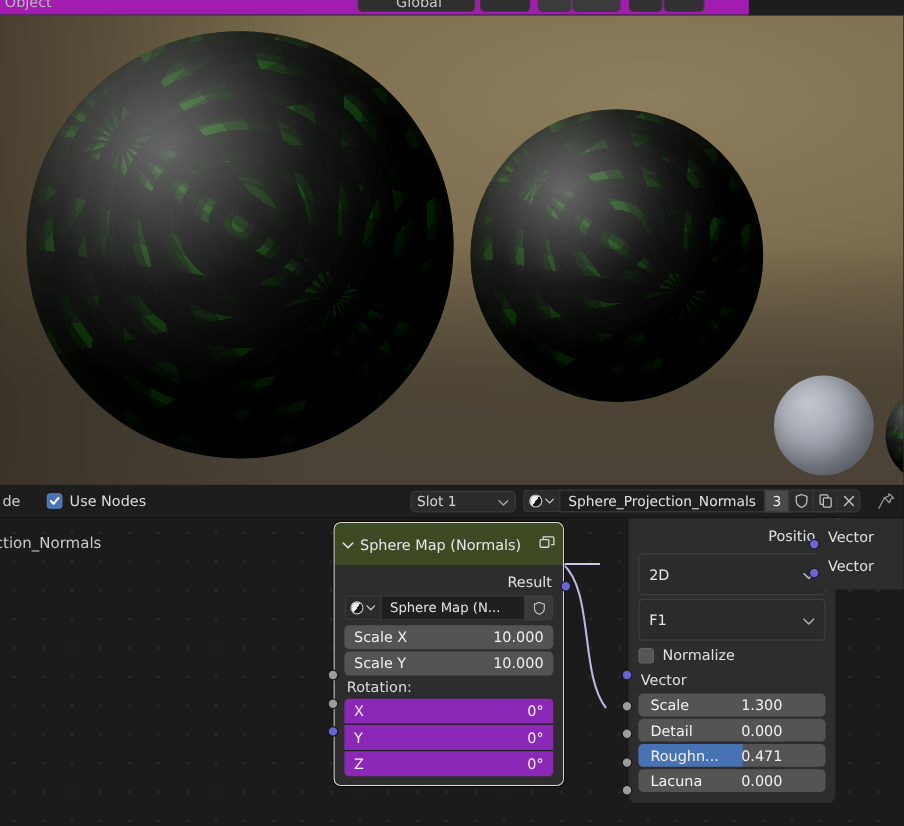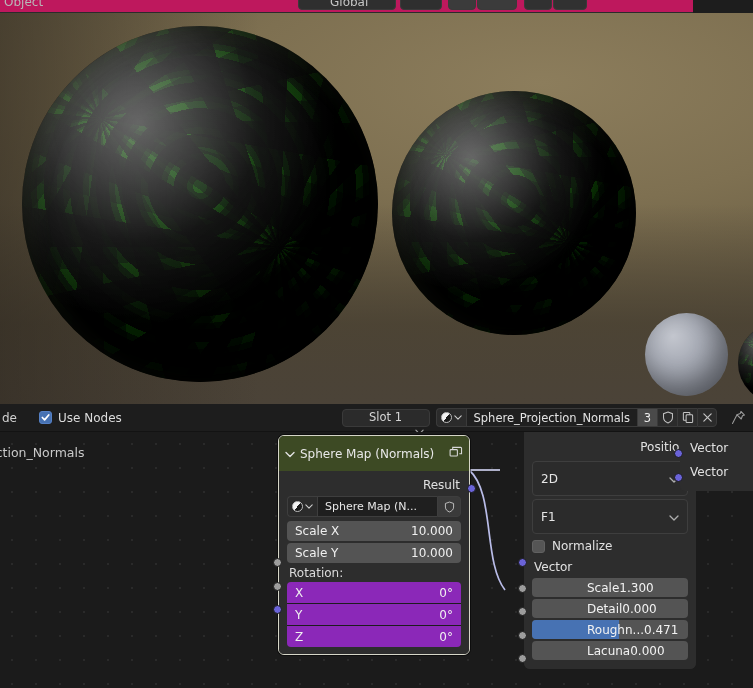--- a/index.html
+++ b/index.html
@@ -7,22 +7,22 @@
     width: 753px; height: 688px;
     overflow: hidden;
     background: #1d1d1d;
     font-family: "DejaVu Sans", "Liberation Sans", sans-serif;
     -webkit-font-smoothing: antialiased;
   }
   #app { position: relative; width: 753px; height: 688px; overflow: hidden; }
 
   
   .topbar {
-    position: absolute; left: 0; top: 0; width: 693px; height: 13px;
-    background: #be185d; border-bottom: 1px solid #2b2b2b;
+    position: absolute; left: 0; top: 0; width: 624px; height: 13px;
+    background: #a21caf; border-bottom: 1px solid #2b2b2b;
     overflow: hidden;
   }
   .tb-text {
     position: absolute; font-size: 12px; color: #b9b9b9;
     line-height: 13px; top: -4px; white-space: nowrap;
   }
   .tb-chip {
     position: absolute; top: -10px; height: 20px;
     background: #2f2f2f; border-radius: 4px; border: 1px solid #3a3a3a;
   }
@@ -84,21 +84,21 @@
     width: 13px; height: 13px; border-radius: 3px; background: #4772b3;
     display: flex; align-items: center; justify-content: center;
     border: 1px solid #5580c4;
   }
   .chk svg { display: block; }
   .chk-label { font-size: 12px; color: #dcdcdc; }
   .hdr-spacer { flex: 1 1 auto; }
   .dd {
     height: 18px; background: #2b2b2b; border: 1px solid #3a3a3a; border-radius: 4px;
     display: flex; align-items: center; padding: 0 5px;
-    font-size: 11.5px; color: #d6d6d6; position: relative; flex-direction: column;
+    font-size: 11.5px; color: #d6d6d6; position: relative;
   }
   .dd .chev { margin-left: auto; padding-left: 10px; opacity: .75; }
   .slot-dd { width: 88px; }
   .idblock { display: flex; align-items: center; height: 19px; }
   .id-icon {
     width: 30px; height: 19px; background: #2b2b2b;
     border: 1px solid #3a3a3a; border-right: none;
     border-radius: 4px 0 0 4px;
     display: flex; align-items: center; justify-content: center; gap: 2px;
   }
@@ -212,21 +212,21 @@
   }
   .slider {
     margin: 2px 8px; height: 19px; border-radius: 4px;
     background: #545454; position: relative; overflow: hidden;
     display: flex; align-items: center; font-size: 12px; color: #f2f2f2;
   }
   .slider .fill {
     position: absolute; left: 0; top: 0; bottom: 0;
     background: #4772b3;
   }
-  .slider .sl-name { position: relative; padding-left: 10px; margin-left: 45px; }
+  .slider .sl-name { position: relative; padding-left: 10px; }
   .slider .sl-val { position: relative; margin-left: auto; padding-right: 36px; }
   .noodle { position: absolute; pointer-events: none; }
 </style>
 </head>
 <body>
 
 <div id="app">
 
   <div class="topbar">
     <div class="tb-text" style="left:4px;">Object</div>

